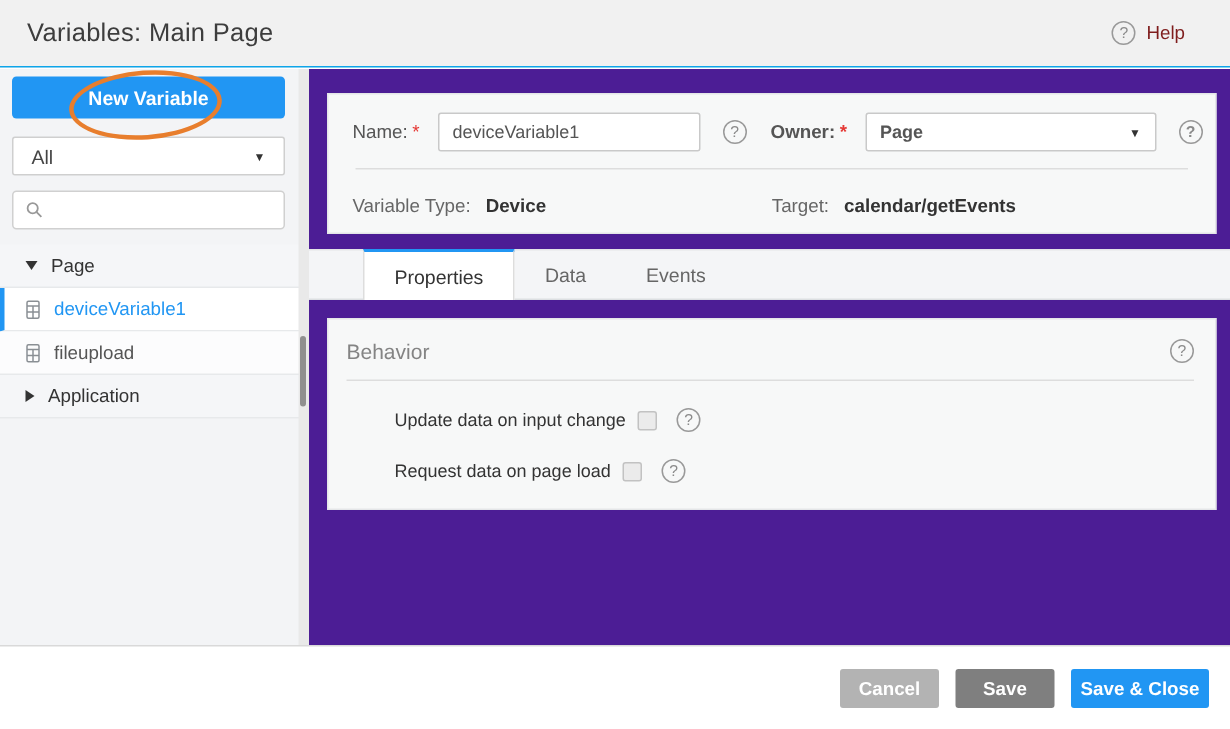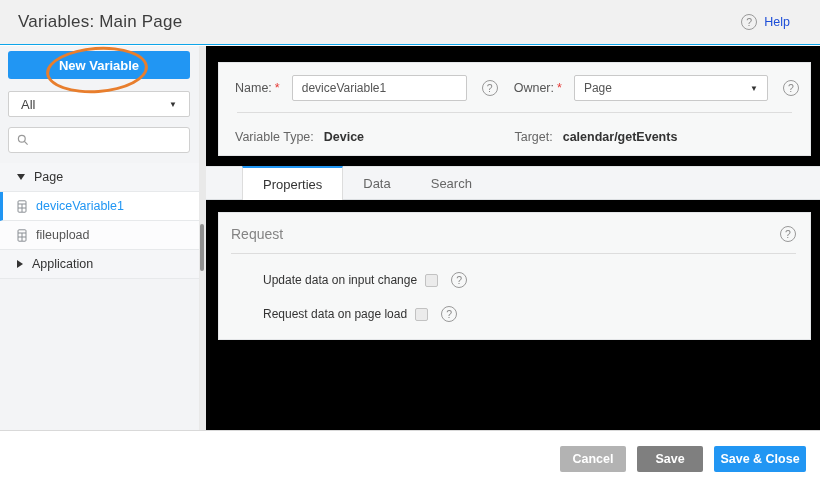--- a/index.html
+++ b/index.html
@@ -12,21 +12,21 @@
   .window { position:relative; width:820px; height:486px; background:#fff; }
 
   
   .titlebar {
     position:absolute; top:0; left:0; right:0; height:45px;
     background:#f1f1f1; border-bottom:1px solid #0ea5e9;
     display:flex; align-items:center; justify-content:space-between;
     padding:0 30px 0 18px;
   }
   .titlebar h1 { font-size:17px; font-weight:400; color:#3d3d3d; letter-spacing:.2px; }
-  .help-link { display:flex; align-items:center; gap:7px; font-size:12.5px; color:#1d4ed8; cursor:pointer; }
+  .help-link { display:flex; align-items:center; gap:7px; font-size:12.5px; color:#7f1d1d; cursor:pointer; }
 
   
   .qmark {
     display:inline-block; width:16px; height:16px; border:1px solid #999;
     border-radius:50%; color:#8a8a8a; font-size:10.5px; line-height:14px;
     text-align:center; flex:0 0 auto; background:transparent;
   }
   .qmark::before { content:"?"; }
 
   
@@ -90,42 +90,42 @@
     width:0; height:0; border-left:4.5px solid transparent;
     border-right:4.5px solid transparent; border-top:6px solid #333;
   }
   .caret-right {
     width:0; height:0; border-top:4.5px solid transparent;
     border-bottom:4.5px solid transparent; border-left:6px solid #333;
   }
   .var-icon { flex:0 0 auto; display:inline-flex; }
 
   
-  .content { position:absolute; top:46px; left:206px; right:0; bottom:56px; background:#000000; }
+  .content { position:absolute; top:46px; left:206px; right:0; bottom:56px; background:#4c1d95; }
 
   .panel {
     background:#f7f8f8; border:1px solid #e4e6e8;
   }
   .form-panel { margin:16px 9px 0 12px; height:94px; padding:8px 16px 0 16px; }
   .form-row { display:flex; align-items:center; height:30px; margin-top:2px; }
   .field-label { font-size:12.5px; color:#555; white-space:nowrap; }
   .req { color:#e53935; margin-left:3px; font-size:12.5px; }
   .name-input {
     margin-left:12px; width:192px; height:26px; border:1px solid #c9c9c9;
     border-radius:2px; background:#fff; font-size:12px; color:#555;
     padding:0 9px; font-family:inherit; outline:none;
   }
   .owner-select {
     margin-left:12px; width:194px; height:26px; background:#fff;
     border:1px solid #c9c9c9; border-radius:2px; display:flex;
     align-items:center; justify-content:space-between; padding:0 9px;
     font-size:12px; color:#555; cursor:pointer;
   }
   .form-row .qmark { margin-left:15px; }
-  .owner-group { margin-left:16px; display:flex; align-items:center; }
+  .owner-group { margin-left:16px; display:flex; align-items:center;font-weight:bold; }
   .panel-divider { border:none; border-top:1px solid #dddddd; margin:9px 2px 0 2px; }
   .meta-row { display:flex; align-items:center; margin-top:17px; }
   .meta-col { display:flex; align-items:baseline; }
   .meta-col.first { width:50%; }
   .meta-label { font-size:12.5px; color:#666; }
   .meta-value { font-size:12.5px; color:#333; font-weight:700; margin-left:10px; }
 
   
   .tab-strip {
     margin-top:10px; height:34px; background:#f4f5f7;
@@ -278,27 +278,27 @@
     </div>
 
     <div class="tab-strip">
       <div class="tab active">
         <span>Properties</span>
       </div>
       <div class="tab">
         <span>Data</span>
       </div>
       <div class="tab">
-        <span>Search</span>
+        <span>Events</span>
       </div>
     </div>
 
     <div class="panel behavior-panel">
       <div class="behavior-head">
-        <span class="behavior-title">Request</span>
+        <span class="behavior-title">Behavior</span>
         <span class="qmark"></span>
       </div>
       <hr class="behavior-divider">
 
       <div class="option-row">
         <span class="option-label">Update data on input change</span>
         <span class="checkbox"></span>
         <span class="qmark"></span>
       </div>
 

